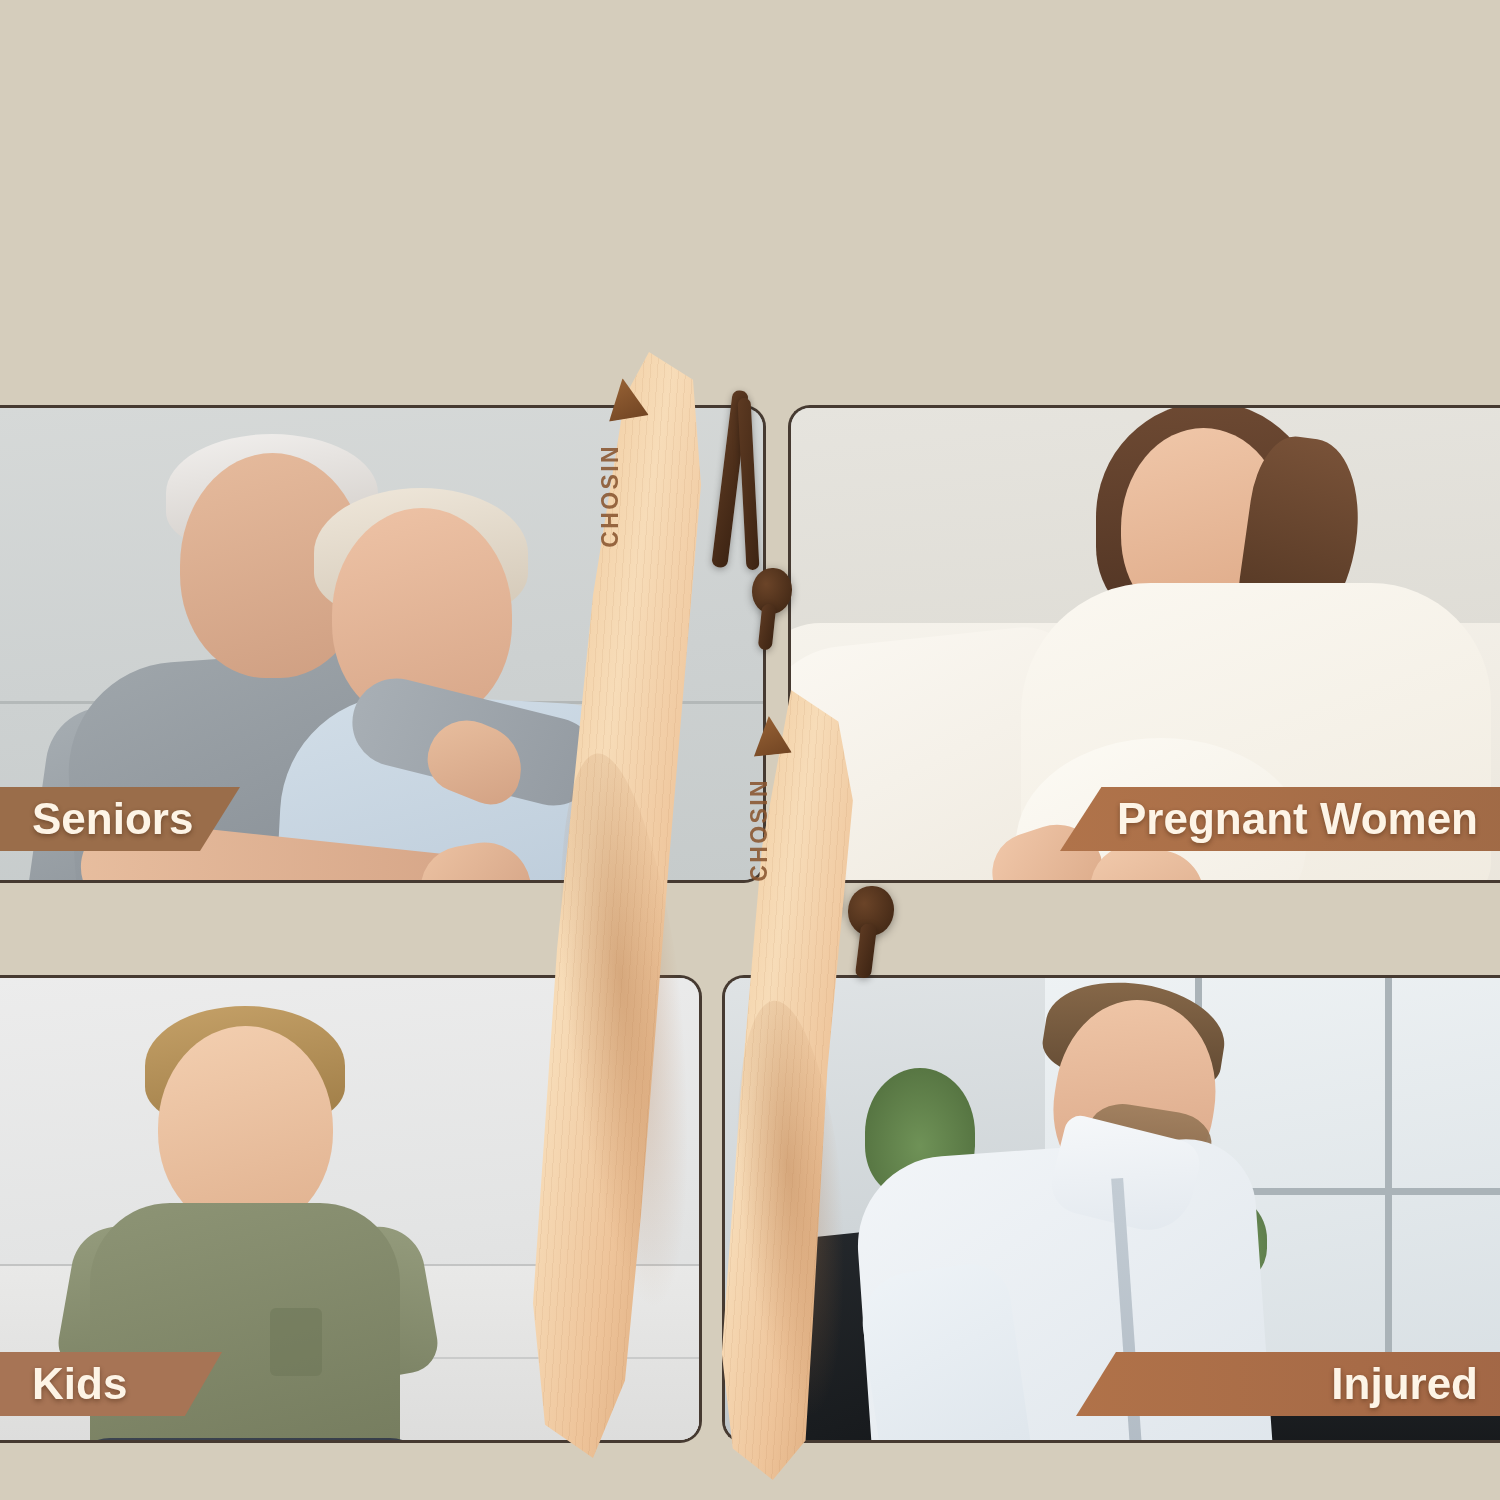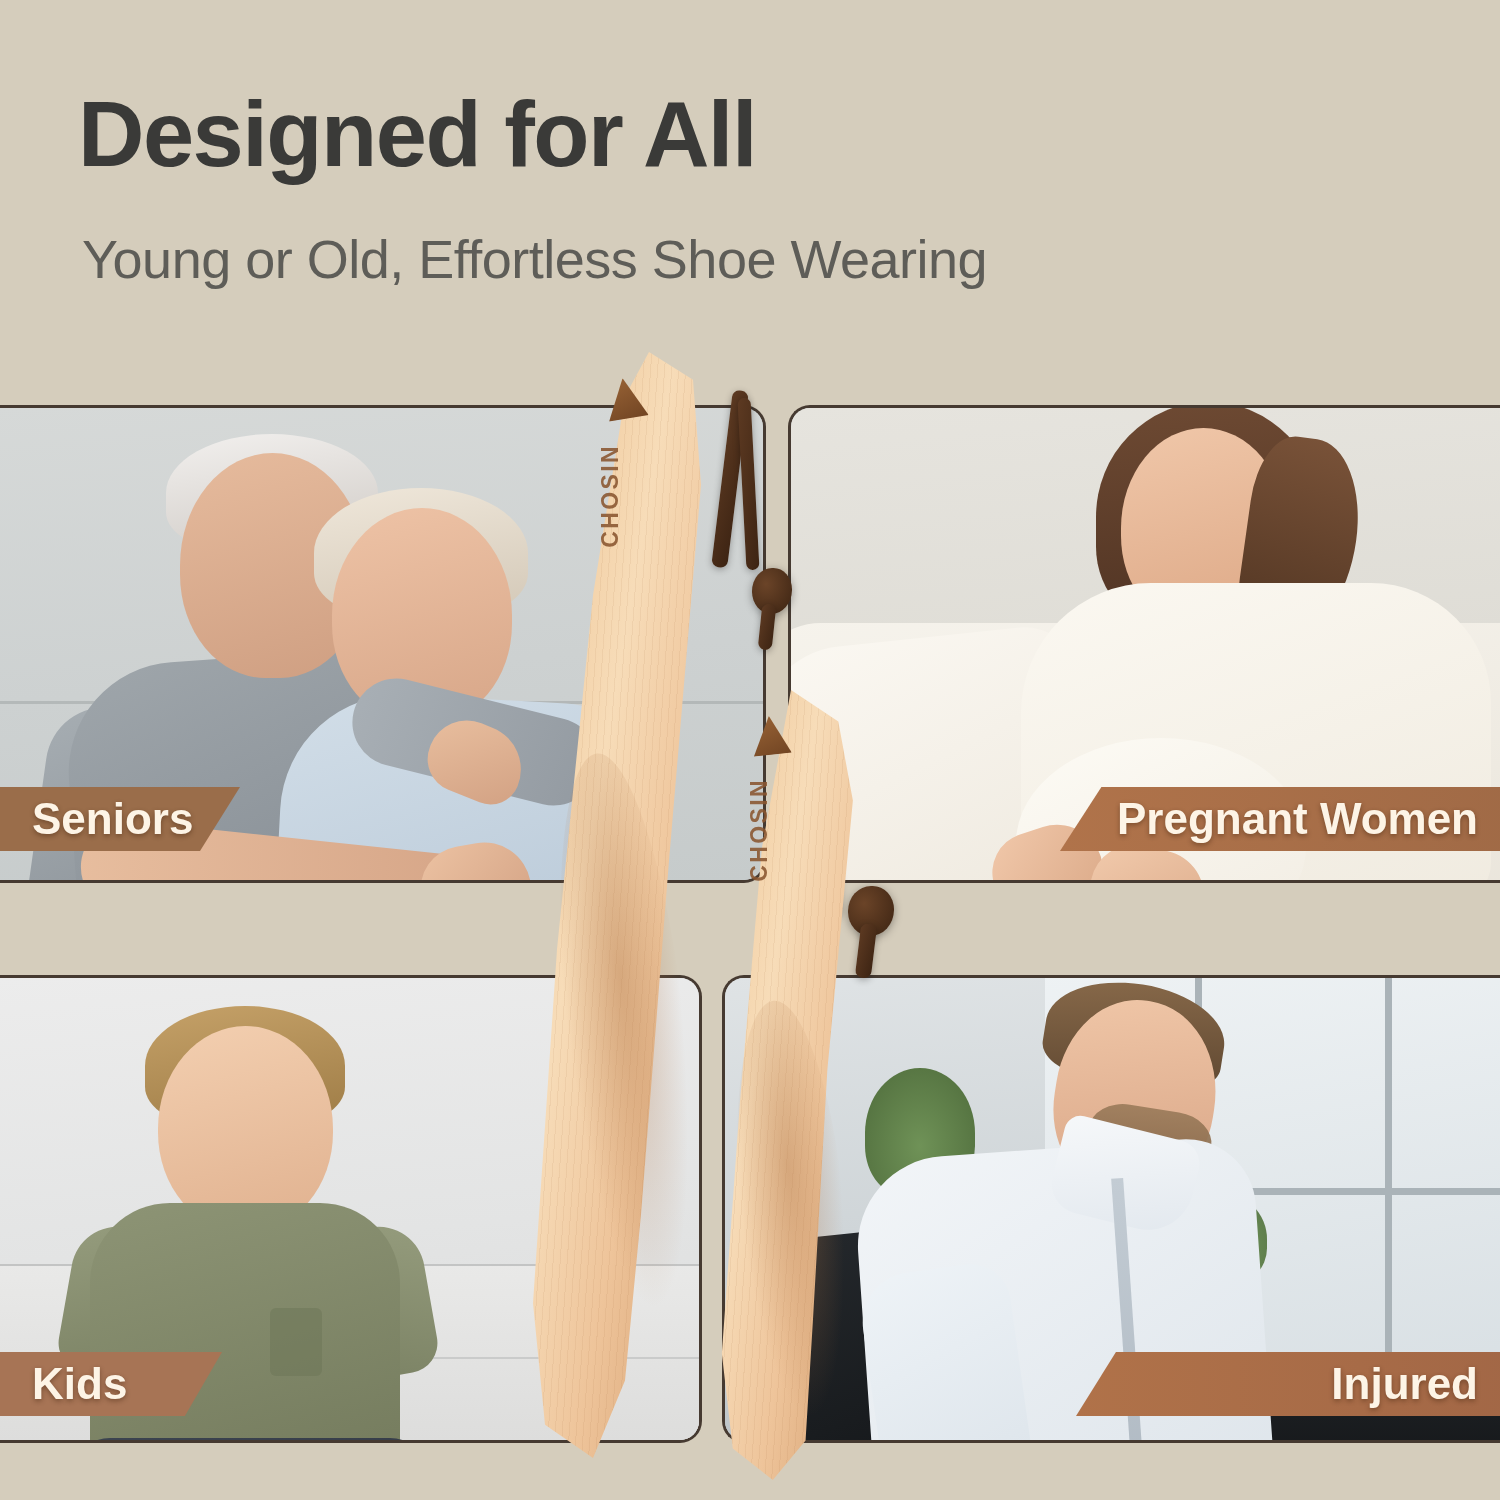--- a/index.html
+++ b/index.html
@@ -366,22 +366,20 @@
   #ribbon-injured {
     left:1076px; top:1352px; width:444px; height:64px;
     background:linear-gradient(90deg,#b07249,#a26746);
     clip-path:polygon(9% 0, 100% 0, 100% 100%, 0 100%);
   }
 </style>
 </head>
 <body>
 
 <div id="header">
-  <div id="title">Designed for All</div>
-  <div id="subtitle">Young or Old, Effortless Shoe Wearing</div>
 </div>
 
 <div class="panel" id="panel-seniors">
   <div class="scene" id="sc-seniors">
     <div class="sh wallline"></div>
     <div class="sh sr-man-sleeve"></div>
     <div class="sh sr-man-body"></div>
     <div class="sh sr-woman-body"></div>
     <div class="sh sr-man-hair"></div>
     <div class="sh sr-man-head"></div>

